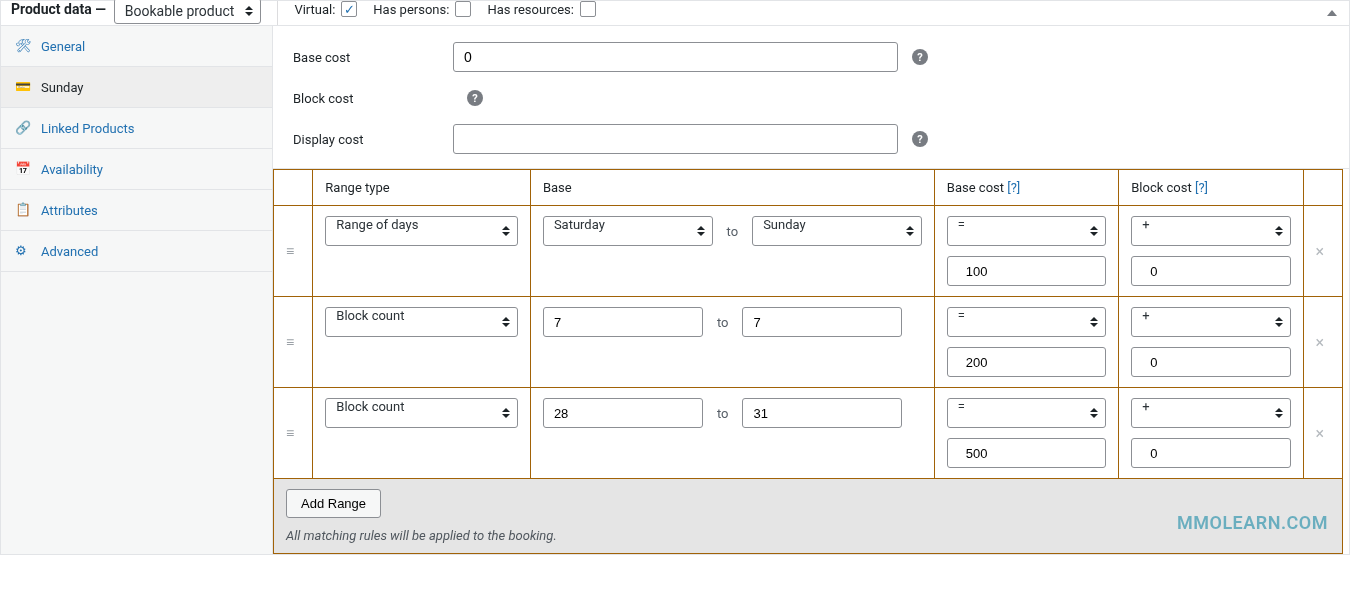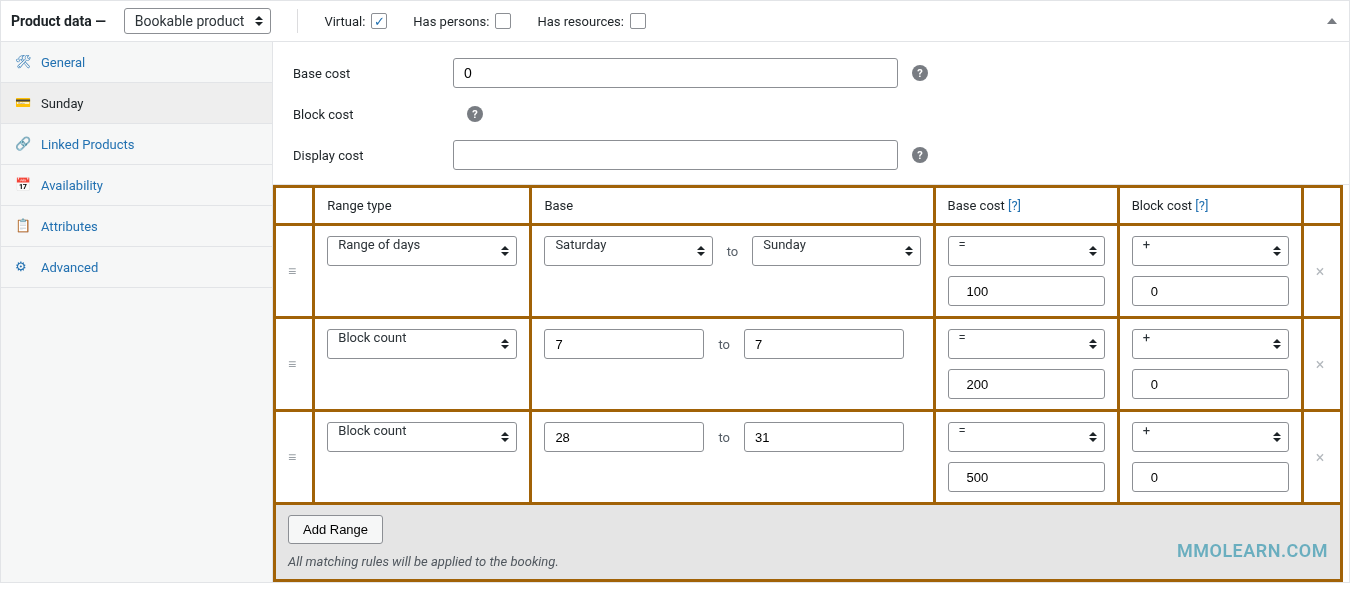--- a/index.html
+++ b/index.html
@@ -1,18 +1,18 @@
 <!DOCTYPE html>
 <html><head>
 <meta charset="utf-8">
 <style>
   * { box-sizing: border-box; margin: 0; padding: 0; }
   body { font-family: -apple-system, BlinkMacSystemFont, "Segoe UI", Roboto, sans-serif; font-size: 13px; color: #2c3338; background: #fff; width: 1350px; }
   .panel { border: 1px solid #e2e4e7; background: #fff; }
-  .panel-header { display: flex; align-items: center; padding: 8px 10px; border-bottom: 1px solid #e2e4e7; gap: 18px; position: relative; }
+  .panel-header { display: flex; align-items: flex-start; padding: 0 10px; border-bottom: 1px solid #e2e4e7; gap: 8px; position: relative; }
   .panel-title { font-weight: 700; font-size: 14px; color: #1d2327; }
   .select-wrap { position: relative; display: inline-block; }
   .select-main { border: 1px solid #8c8f94; border-radius: 3px; padding: 4px 26px 4px 10px; background: #fff; height: 30px; line-height: 20px; min-width: 210px; font-size: 14px; }
   .select-caret { position: absolute; right: 8px; top: 50%; transform: translateY(-50%); display: flex; flex-direction: column; line-height: 0; pointer-events: none; }
   .caret-up, .caret-down { width: 0; height: 0; border-left: 4px solid transparent; border-right: 4px solid transparent; }
   .caret-up { border-bottom: 4px solid #1d2327; margin-bottom: 2px; }
   .caret-down { border-top: 4px solid #1d2327; }
   .header-sep { width: 1px; height: 24px; background: #dcdcde; margin: 0 8px; }
   .chk-label { display: flex; align-items: center; gap: 6px; font-size: 13px; color: #1d2327; margin-right: 8px; }
   .chk-box { width: 16px; height: 16px; border: 1px solid #8c8f94; border-radius: 2px; display: flex; align-items: center; justify-content: center; background: #fff; }
@@ -24,21 +24,21 @@
   .sidebar-item.active { background: #eeeeee; color: #1d2327; }
   .sidebar-item .icon { width: 16px; height: 16px; color: inherit; }
   .content { flex: 1; }
   .form-section { padding: 16px 20px 14px; border-bottom: 1px solid #e2e4e7; }
   .form-row { display: flex; align-items: center; margin-bottom: 18px; }
   .form-row:last-child { margin-bottom: 0; }
   .form-label { width: 160px; color: #1d2327; font-size: 13px; }
   .text-input { width: 445px; height: 30px; border: 1px solid #8c8f94; border-radius: 3px; padding: 0 10px; font-size: 14px; }
   .help-icon { margin-left: 14px; width: 16px; height: 16px; border-radius: 50%; background: #787c82; color: #fff; display: flex; align-items: center; justify-content: center; font-size: 11px; font-weight: 700; }
   .rules-table { width: calc(100% - 4px); border: 1px solid #e2e4e7; border-collapse: collapse; }
-  .rules-table th, .rules-table td { border: 3px solid #a16207; padding: 10px 12px; vertical-align: top; text-align: left; font-weight: 400; font-size: 13px; margin-top: 28px; }
+  .rules-table th, .rules-table td { border: 1px solid #a16207; padding: 10px 12px; vertical-align: top; text-align: left; font-weight: 400; font-size: 13px; margin-top: 28px; }
   .rules-table thead th { background: #fff; color: #1d2327; }
   .col-drag { width: 38px; text-align: center; vertical-align: middle !important; color: #9ba1a7; }
   .col-type { width: 210px; }
   .col-range { width: 390px; }
   .col-base, .col-block { width: 178px; }
   .col-del { width: 38px; text-align: center; vertical-align: middle !important; color: #b4b9be; }
   .help-link { color: #2271b1; }
   .select-sm, .input-sm, .input-mid { border: 1px solid #8c8f94; border-radius: 3px; height: 30px; padding: 0 22px 0 10px; font-size: 13px; background: #fff; }
   .select-sm { width: 100%; }
   .input-sm { width: 100%; padding: 0 18px; }

